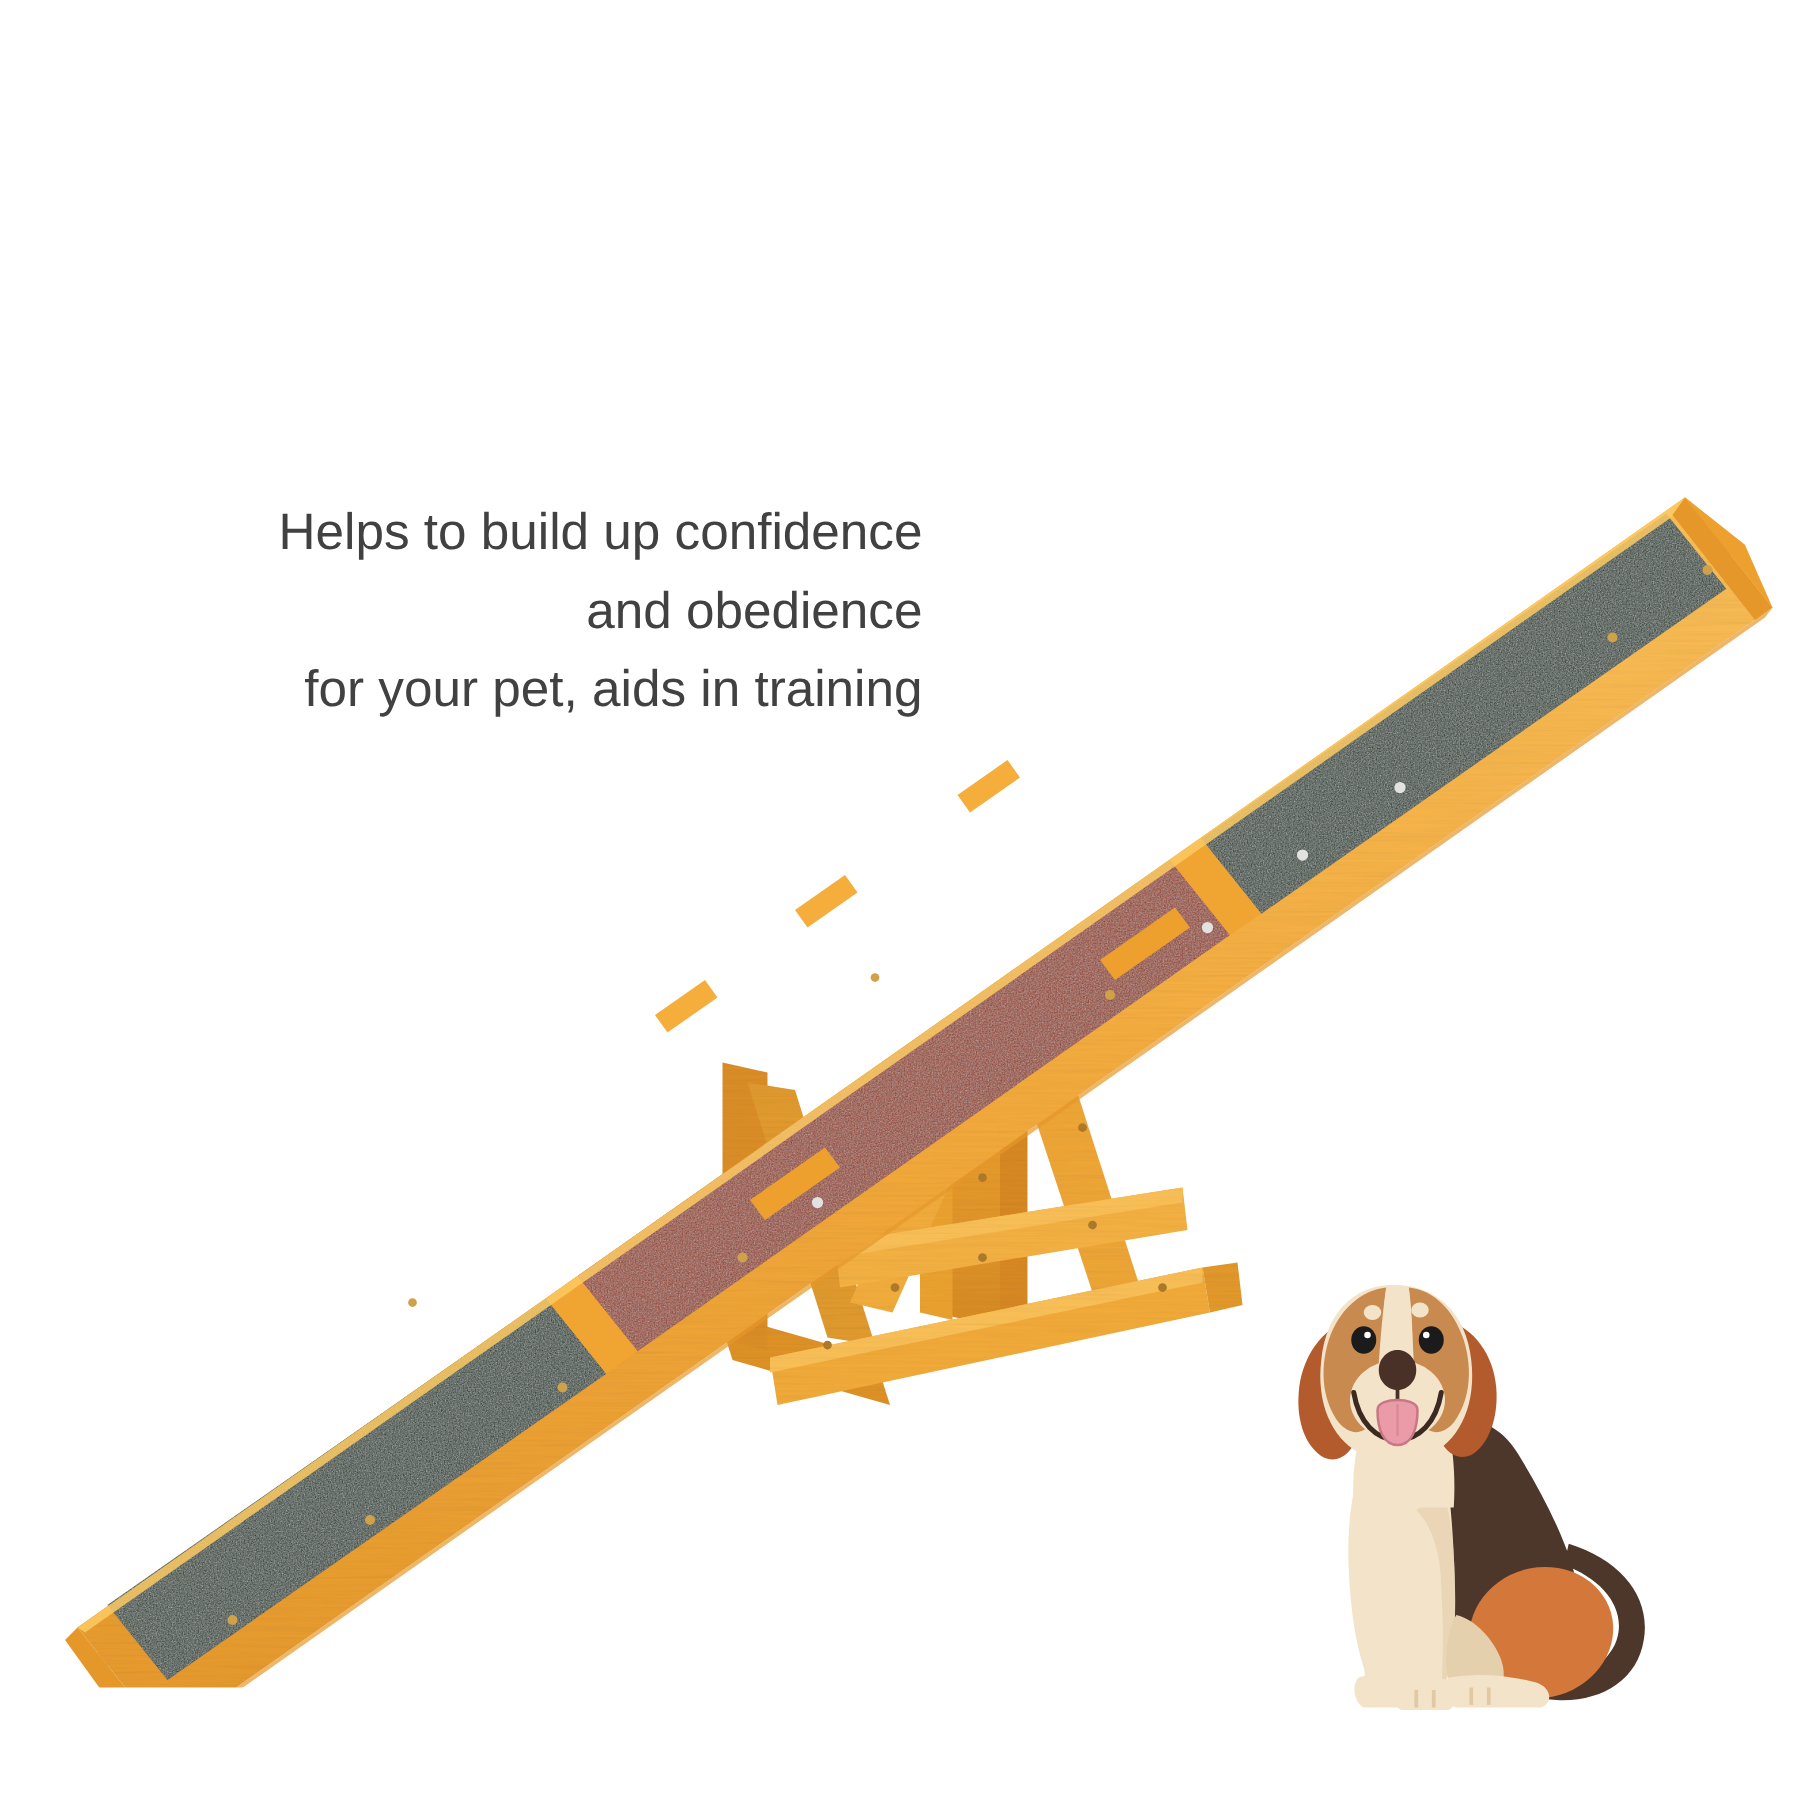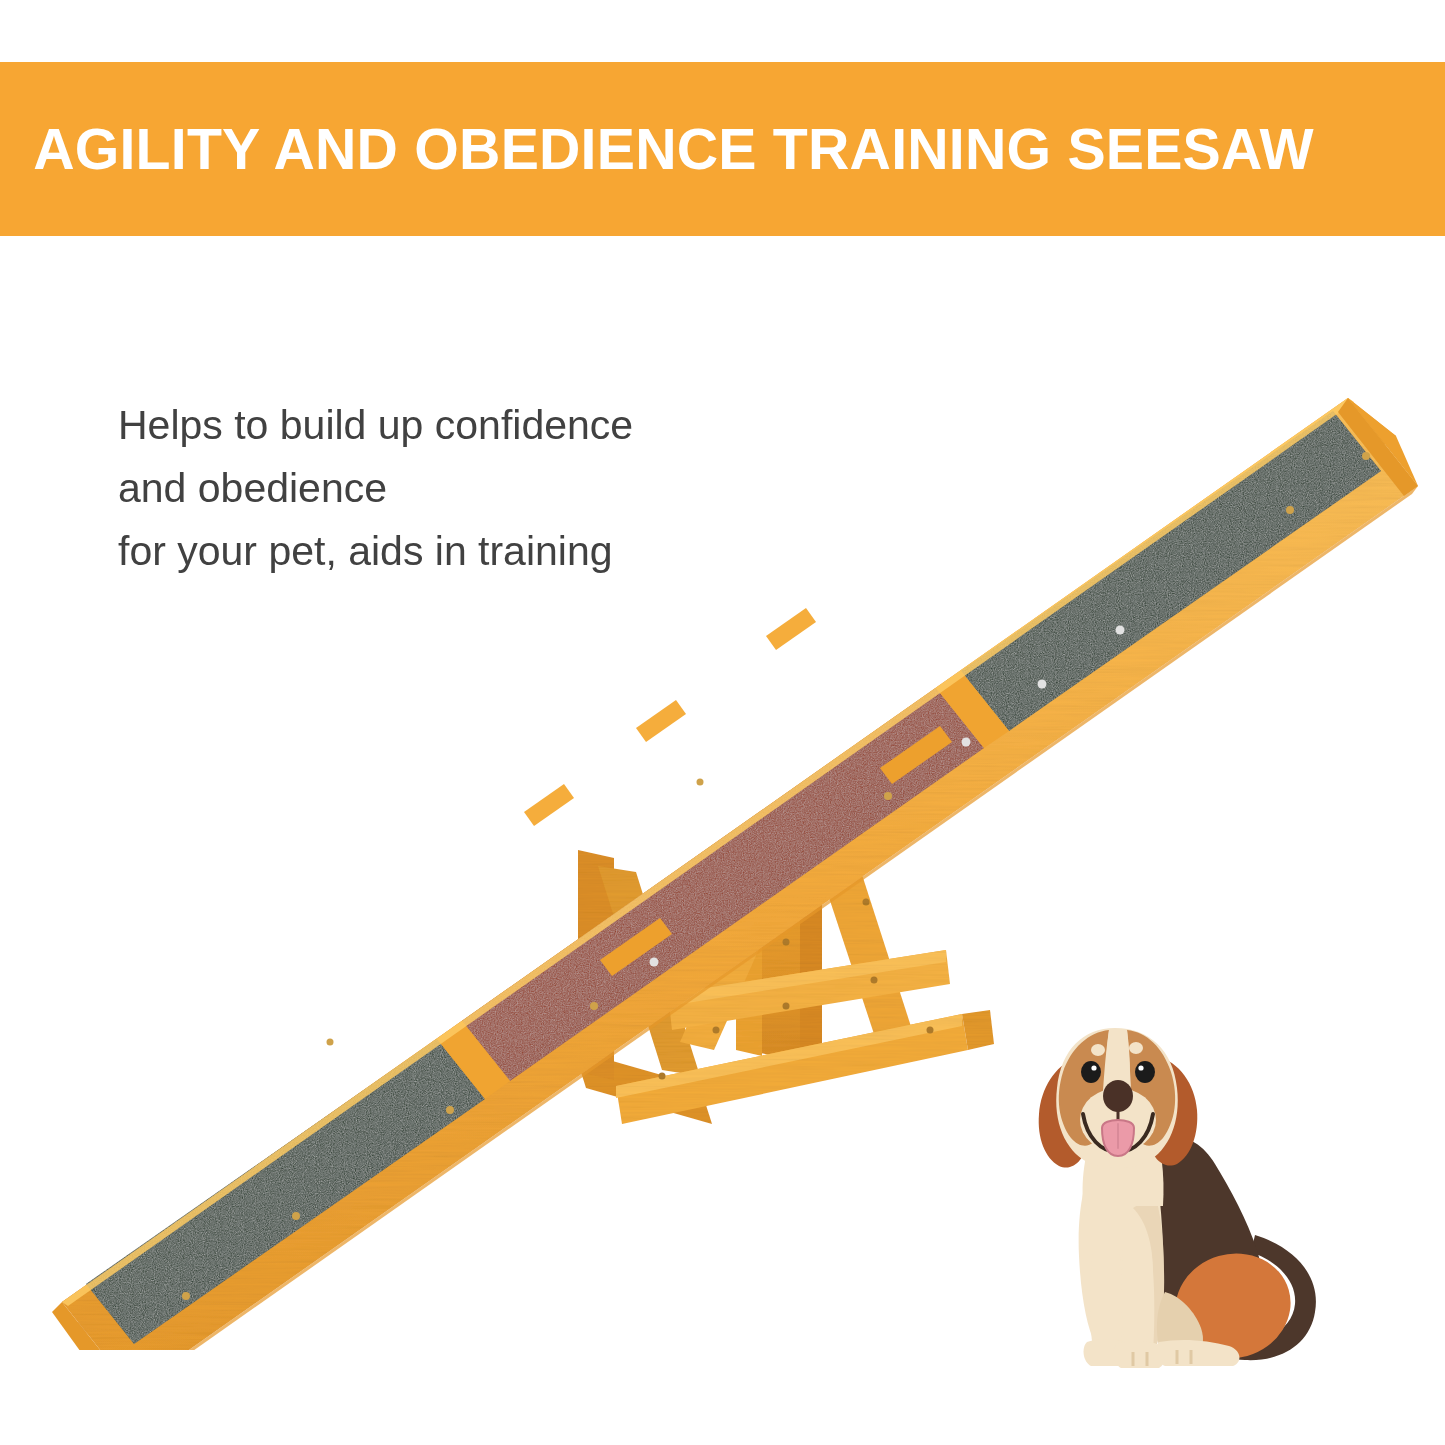--- a/index.html
+++ b/index.html
@@ -52,21 +52,21 @@
     position: absolute;
     left: 118px;
     top: 394px;
     width: 620px;
     color: #414141;
     font-family: "Liberation Sans", sans-serif;
     font-size: 41px;
     line-height: 63px;
     font-weight: normal;
   }
-  #feature-text .line { display: block; white-space: nowrap; }
+  #feature-text .line { display: block; white-space: nowrap; text-align: right; }
 
   
   #product-stage {
     position: absolute;
     left: 0;
     top: 250px;
     width: 1445px;
     height: 1100px;
   }
   #product-svg { display: block; width: 1445px; height: 1100px; }
@@ -79,23 +79,20 @@
     width: 330px;
     height: 390px;
   }
   #dog-svg { display: block; width: 330px; height: 390px; }
 </style>
 </head>
 <body>
 
 <div id="page">
 
-  <div id="header-banner">
-    <div id="banner-title">AGILITY AND OBEDIENCE TRAINING SEESAW</div>
-  </div>
 
   <div id="feature-text">
     <span class="line">Helps to build up confidence</span>
     <span class="line">and obedience</span>
     <span class="line">for your pet, aids in training</span>
   </div>
 
   <div id="product-stage">
     <svg id="product-svg" viewBox="0 0 1445 1100" xmlns="http://www.w3.org/2000/svg">
       <defs>

